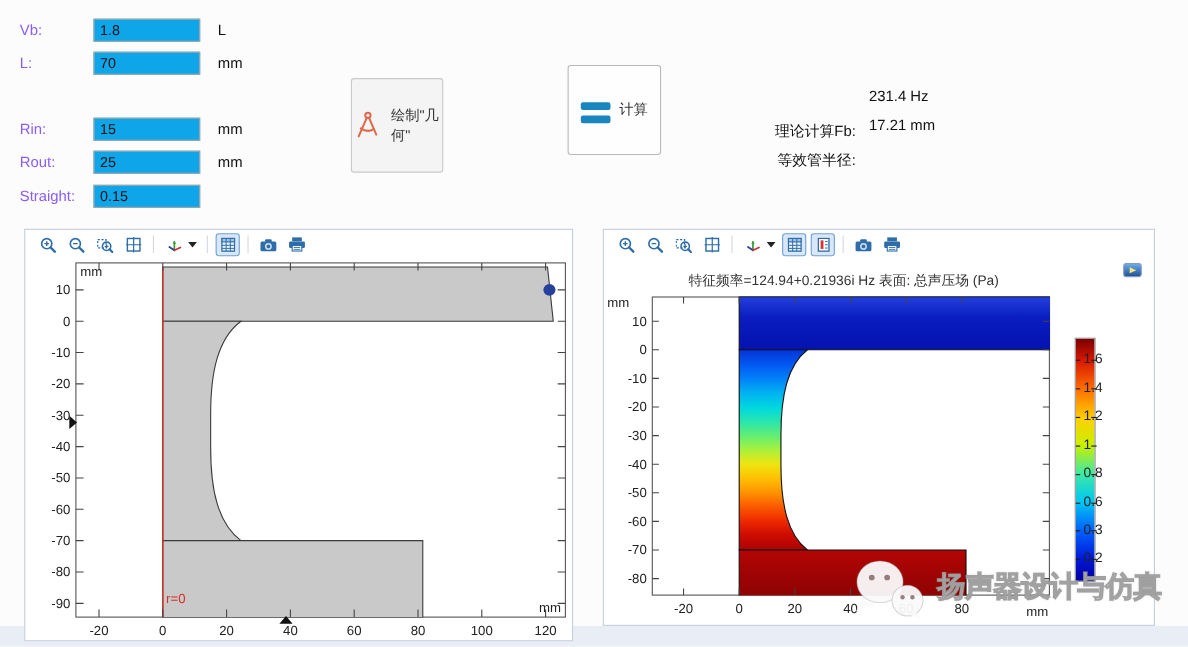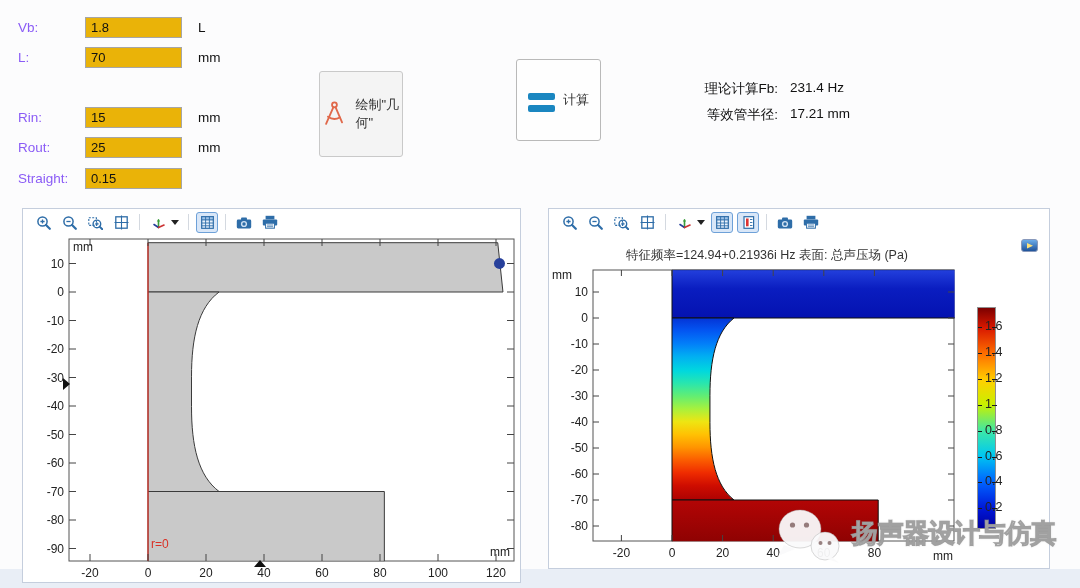--- a/index.html
+++ b/index.html
@@ -9,40 +9,40 @@
     font-family:"Liberation Sans","DejaVu Sans",sans-serif; color:#1a1a1a;
   }
   .bottom-strip { position:absolute; left:0; top:569px; width:1080px; height:19px; background:#e9eef6; }
 
   
   .form { position:absolute; left:14px; top:14px; width:280px; height:180px; }
   .frow { position:absolute; left:0; height:22px; width:280px; }
   .frow .flabel { position:absolute; left:4px; top:3px; font-size:13.5px; color:#8b5cf6; }
   .frow input {
     position:absolute; left:71px; top:0; width:97px; height:21px;
-    border:1px solid #a6a6a6; background:#eab308; font-size:13px; padding:0 5px;
+    border:1px solid #a6a6a6; background:#0ea5e9; font-size:13px; padding:0 5px;
     font-family:"Liberation Sans",sans-serif; color:#111;
   }
   .frow .funit { position:absolute; left:184px; top:3px; font-size:13.5px; color:#111; }
 
   
   .bigbtn {
     position:absolute; display:flex; flex-direction:row; align-items:center; justify-content:center;
     gap:8px; border-radius:3px; cursor:pointer; font-family:"Liberation Sans",sans-serif;
   }
   .btn-draw { left:319px; top:71px; width:84px; height:86px; background:#f4f4f4; border:1px solid #c9c9c9; }
   .btn-compute { left:516px; top:59px; width:85px; height:82px; background:#fefefe; border:1px solid #b9b9b9; }
   .bigbtn .blabel { font-size:13px; color:#333; }
   .eqbars { display:flex; flex-direction:column; gap:5px; margin-top:4px; }
   .eqbars i { display:block; width:27px; height:7px; border-radius:2px; background:#1a86c0; }
 
   
   .results { position:absolute; left:683px; top:80px; width:230px; }
   .rrow { position:absolute; left:0; height:20px; width:230px; }
-  .rrow .rlabel { position:absolute; left:0; width:95px; text-align:right; font-size:13.5px; color:#111; }
+  .rrow .rlabel { position:absolute; left:0; width:95px; text-align:right; font-size:13.5px; color:#111;margin-top:31px; }
   .rrow .rvalue { position:absolute; left:107px; font-size:13.5px; color:#111; }
 
   
   .panel { position:absolute; background:#fff; border:1px solid #c5cedd; z-index:1; }
   .panel-left  { left:22px;  top:208px; width:499px; height:375px; }
   .panel-right { left:548px; top:208px; width:502px; height:361px; }
 
   .toolbar { position:relative; height:26px; display:flex; align-items:center; padding-left:7px; }
   .tbtn { width:22px; height:21px; display:flex; align-items:center; justify-content:center; margin:0 2px; border:1px solid transparent; border-radius:3px; cursor:pointer; }
   .tbtn.toggled { background:#d9e7f8; border-color:#6ea1d8; }
@@ -438,21 +438,21 @@
   <div class="cbt2" style="top:222px"></div>
   <div class="cbt2" style="top:248px"></div>
   <div class="cbt2" style="top:273px"></div>
   <div class="cbt2" style="top:299px"></div>
   <span class="cbl" style="top:110px">1.6</span>
   <span class="cbl" style="top:136px">1.4</span>
   <span class="cbl" style="top:162px">1.2</span>
   <span class="cbl" style="top:188px">1</span>
   <span class="cbl" style="top:214px">0.8</span>
   <span class="cbl" style="top:240px">0.6</span>
-  <span class="cbl" style="top:265px">0.4</span>
+  <span class="cbl" style="top:265px">0.3</span>
   <span class="cbl" style="top:291px">0.2</span>
 </div>
 
 <div class="watermark">
   <svg width="78" height="64" viewBox="0 0 78 64">
     <g fill="rgba(250,250,251,0.95)" stroke="rgba(160,160,160,0.4)" stroke-width="1">
       <ellipse cx="30" cy="26" rx="21" ry="19"></ellipse>
       <polygon points="14,42 8,53 25,46" stroke="none"></polygon>
       <circle cx="55" cy="43" r="14"></circle>
       <polygon points="62,54 69,60 57,56" stroke="none"></polygon>

